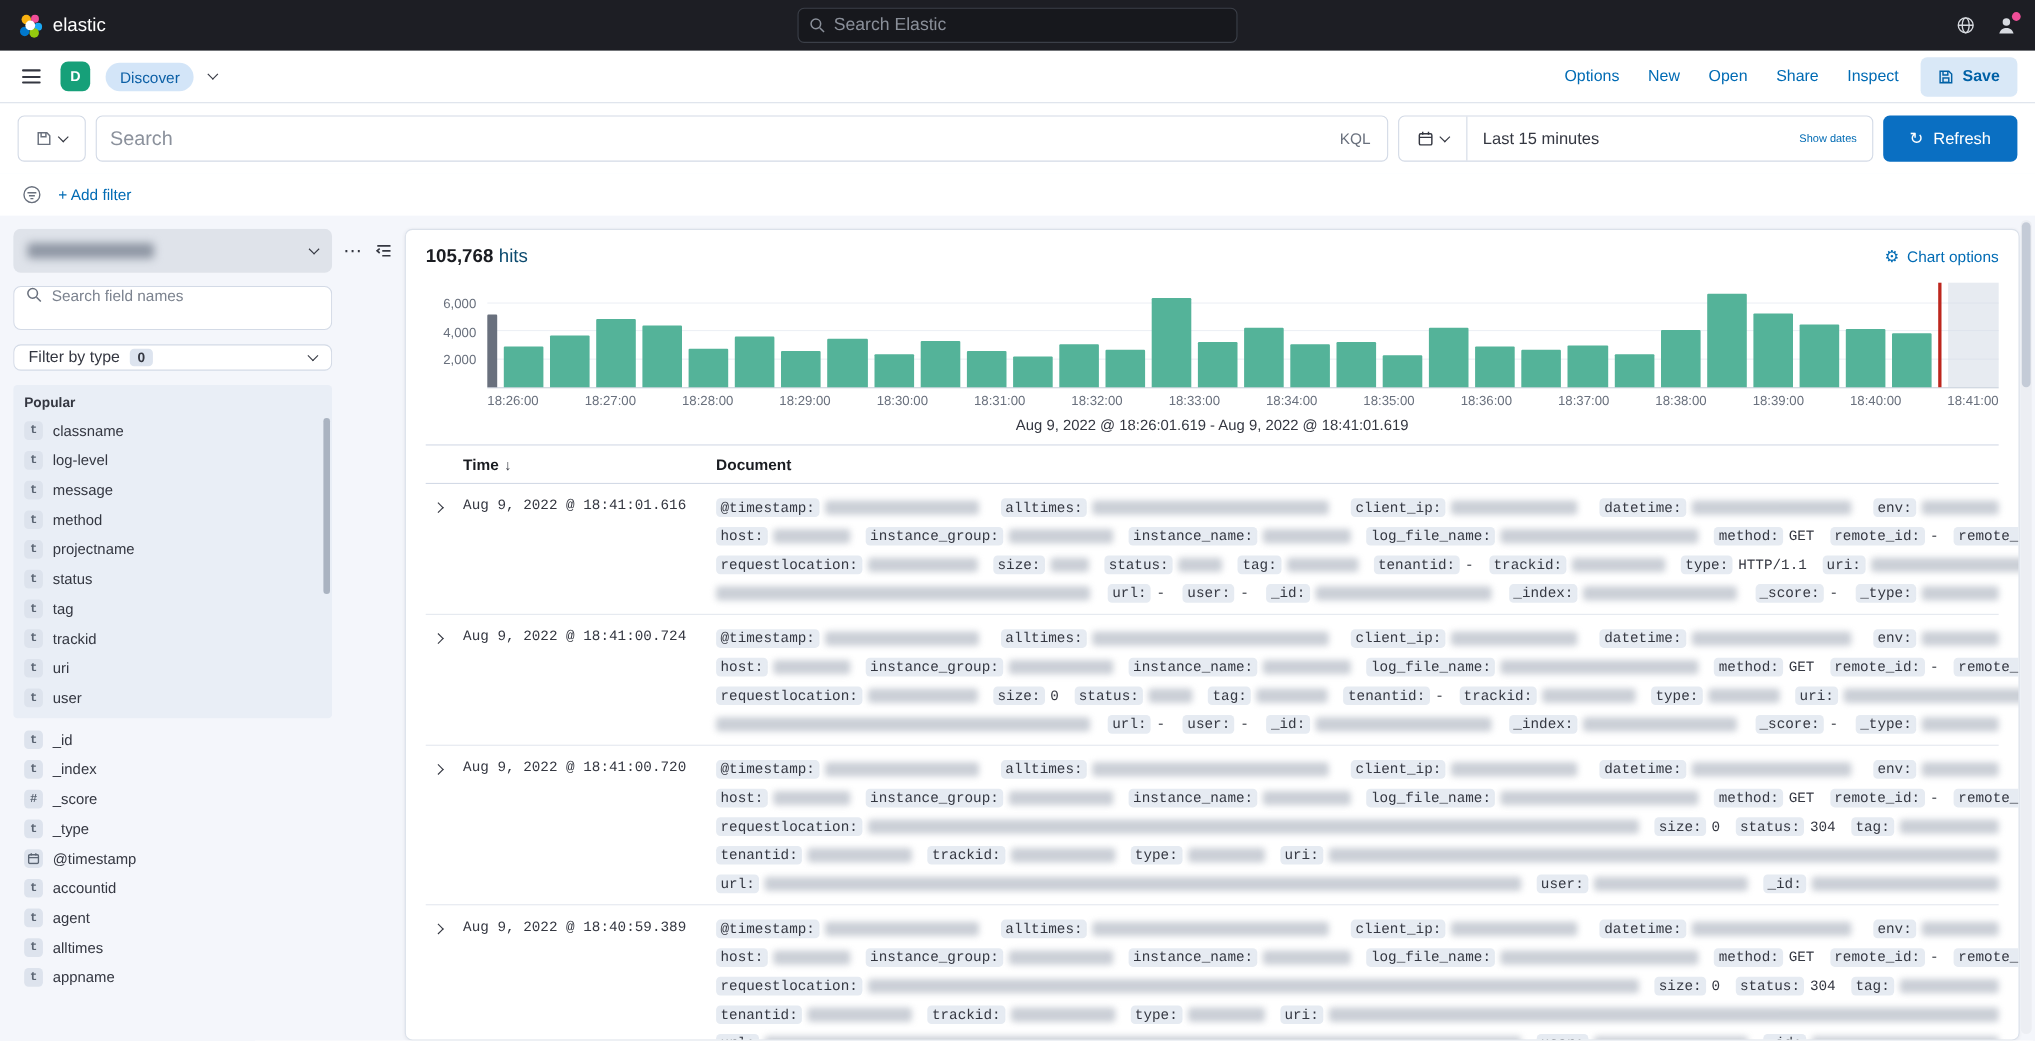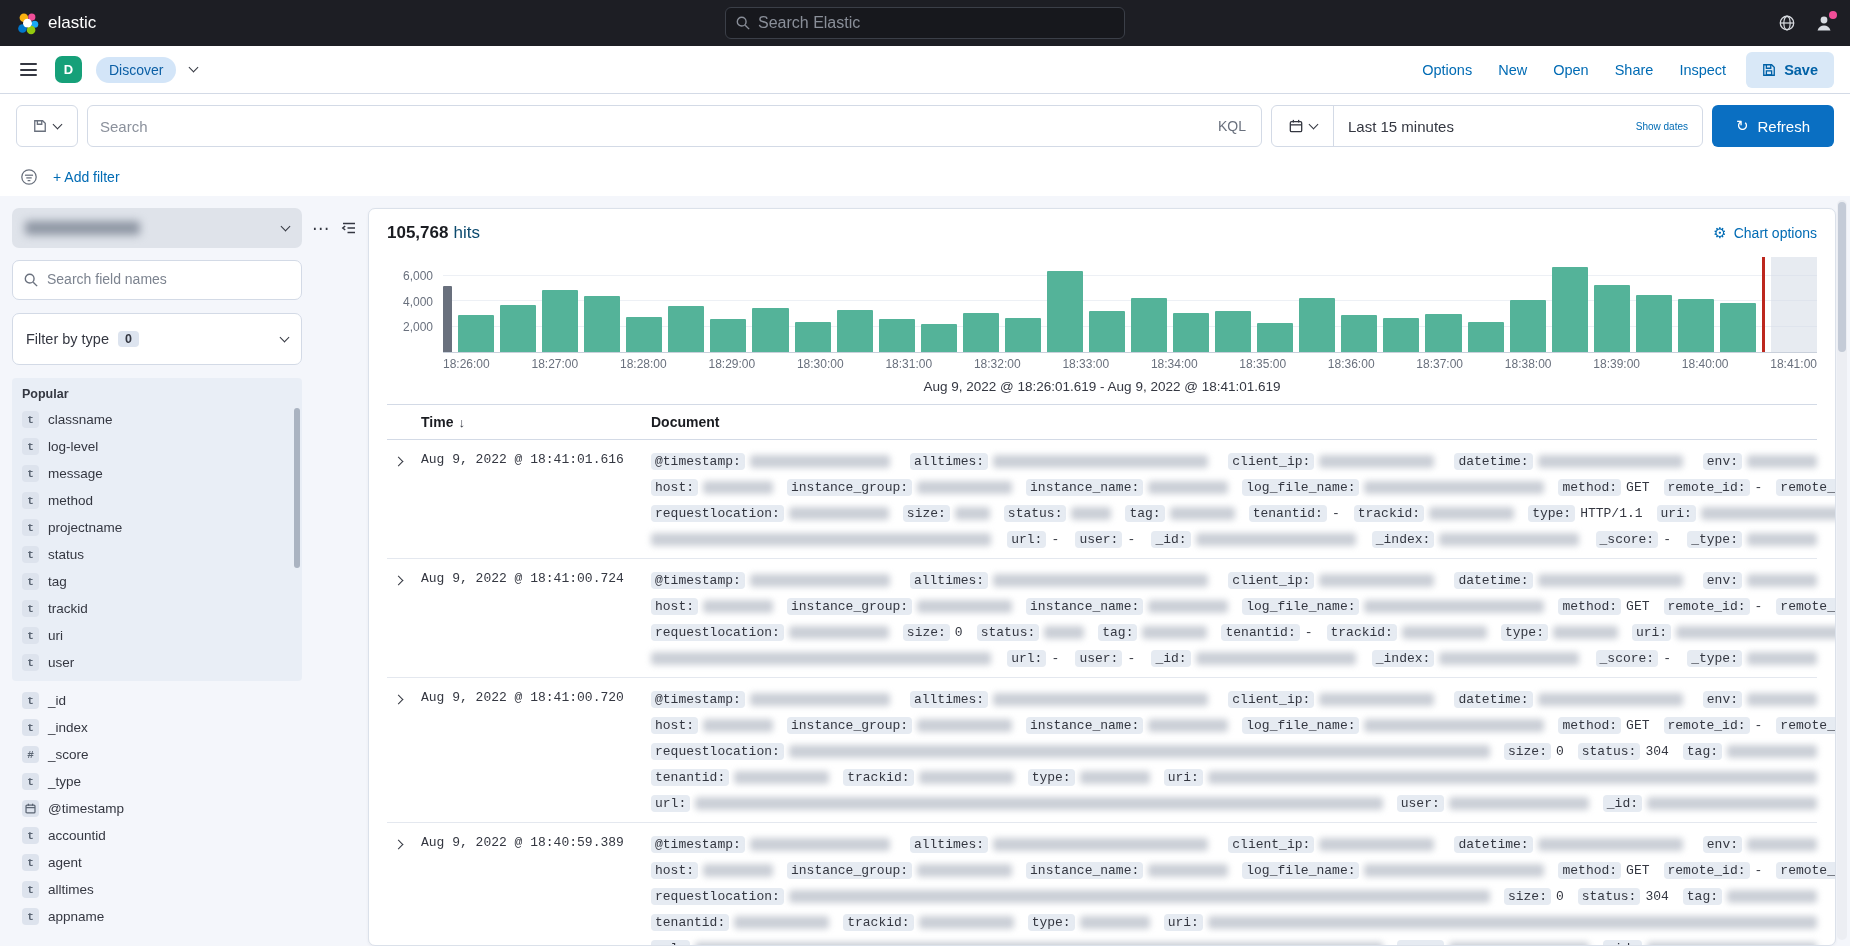--- a/index.html
+++ b/index.html
@@ -26,43 +26,43 @@
   .chev{display:inline-block;width:7px;height:7px;border-right:1.8px solid #343741;border-bottom:1.8px solid #343741;transform:rotate(45deg);margin-top:-4px}
   .chev.right{transform:rotate(-45deg);margin-top:0}
   .nav-links{margin-left:auto;display:flex;align-items:center;gap:26px}
   .nav-link{color:#006bb4;font-size:14.5px;cursor:pointer;text-decoration:none}
   .save-btn{background:#d9e8f7;color:#0061a6;font-weight:600;font-size:14.5px;height:36px;border:none;border-radius:6px;padding:0 16px;display:flex;gap:8px;align-items:center;cursor:pointer;margin-left:6px}
 
   
   .querybar{background:#fff;padding:11px 16px;display:flex;gap:9px;align-items:center}
   .sq-btn{height:42px;width:62px;border:1px solid #d3dae6;border-radius:6px;background:#fff;display:flex;align-items:center;justify-content:center;gap:7px;cursor:pointer}
   .search-box{flex:1;height:42px;border:1px solid #d3dae6;border-radius:6px;background:#fff;display:flex;align-items:center;padding-left:12px}
-  .search-box input{flex:1;border:none;outline:none;font-size:15px;color:#6d28d9}
+  .search-box input{flex:1;border:none;outline:none;font-size:18px;color:#6d28d9}
   .search-box input::placeholder{color:#8b919c}
   .kql{padding:0 15px;color:#69707d;font-size:14px;align-self:stretch;display:flex;align-items:center;cursor:pointer}
   .datepicker{width:432px;height:42px;border:1px solid #d3dae6;border-radius:6px;background:#fff;display:flex;align-items:center;flex:none}
   .dp-toggle{width:62px;height:100%;border-right:1px solid #d3dae6;display:flex;align-items:center;justify-content:center;gap:7px;cursor:pointer}
   .dp-text{padding:0 14px;font-size:15px;color:#343741;flex:1;cursor:pointer}
   .show-dates{color:#006bb4;font-size:10px;padding-right:14px;cursor:pointer;white-space:nowrap}
   .refresh-btn{height:42px;min-width:122px;background:#0a6fc2;color:#fff;border:none;border-radius:6px;font-size:15px;display:flex;align-items:center;justify-content:center;gap:9px;cursor:pointer}
 
   
   .filterbar{background:#fff;height:38px;display:flex;align-items:center;gap:15px;padding:0 20px}
   .add-filter{color:#006bb4;font-size:14px;cursor:pointer}
 
   
   .main{display:flex;height:750px;padding:12px 14px 0 12px;gap:8px}
   .sidebar{width:290px;flex:none;overflow:hidden}
   .sb-top{display:flex;align-items:center;margin-bottom:12px}
   .index-sel{flex:1;height:40px;background:#dfe3ea;border-radius:7px;display:flex;align-items:center;justify-content:space-between;padding:0 13px;cursor:pointer}
   .index-blur{width:115px;height:14px;background:#8f97a4;filter:blur(4px);border-radius:3px}
-  .sb-search{height:40px;border:1px solid #d3dae6;border-radius:7px;background:#fff;display:flex;align-items:flex-end;gap:9px;padding:12px 11px;margin-bottom:13px}
+  .sb-search{height:40px;border:1px solid #d3dae6;border-radius:7px;background:#fff;display:flex;align-items:flex-start;gap:9px;padding:0 11px;margin-bottom:13px}
   .sb-search input{flex:1;border:none;outline:none;font-size:14px;color:#343741}
   .sb-search input::placeholder{color:#7c838f}
-  .sb-filter{height:52px;border:1px solid #d3dae6;border-radius:7px;background:#fff;display:flex;align-items:center;gap:9px;padding:0 13px;font-size:14.5px;margin-bottom:13px;cursor:pointer}
+  .sb-filter{height:24px;border:1px solid #d3dae6;border-radius:7px;background:#fff;display:flex;align-items:center;gap:9px;padding:0 13px;font-size:14.5px;margin-bottom:13px;cursor:pointer}
   .sb-filter .chev{margin-left:auto}
   .count-badge{background:#dde4ef;border-radius:4px;padding:1px 7px;font-size:12.5px;font-weight:700;color:#343741}
   .avail-hdr{display:flex;align-items:center;gap:10px;font-weight:700;font-size:14.5px;padding:4px 2px 8px;cursor:pointer}
   .avail-hdr .count-badge{margin-left:auto}
   .popular-block{background:#e9eef6;border-radius:4px;position:relative;padding:7px 0 5px}
   .popular-label{font-size:12.5px;font-weight:700;padding:2px 10px 5px;color:#343741}
   .field-row{display:flex;align-items:center;gap:9px;height:27px;padding:0 10px;font-size:13.5px;cursor:pointer;white-space:nowrap}
   .field-icon{width:17px;height:17px;flex:none;border-radius:4px;background:#dde3ed;color:#5b6573;font-size:11px;font-weight:700;display:flex;align-items:center;justify-content:center;font-family:"Liberation Mono","DejaVu Sans Mono",monospace}
   .pop-scroll{position:absolute;right:2px;top:30px;width:6px;height:160px;background:#aab3c1;border-radius:3px;cursor:pointer}
   .other-fields{padding:6px 0}

